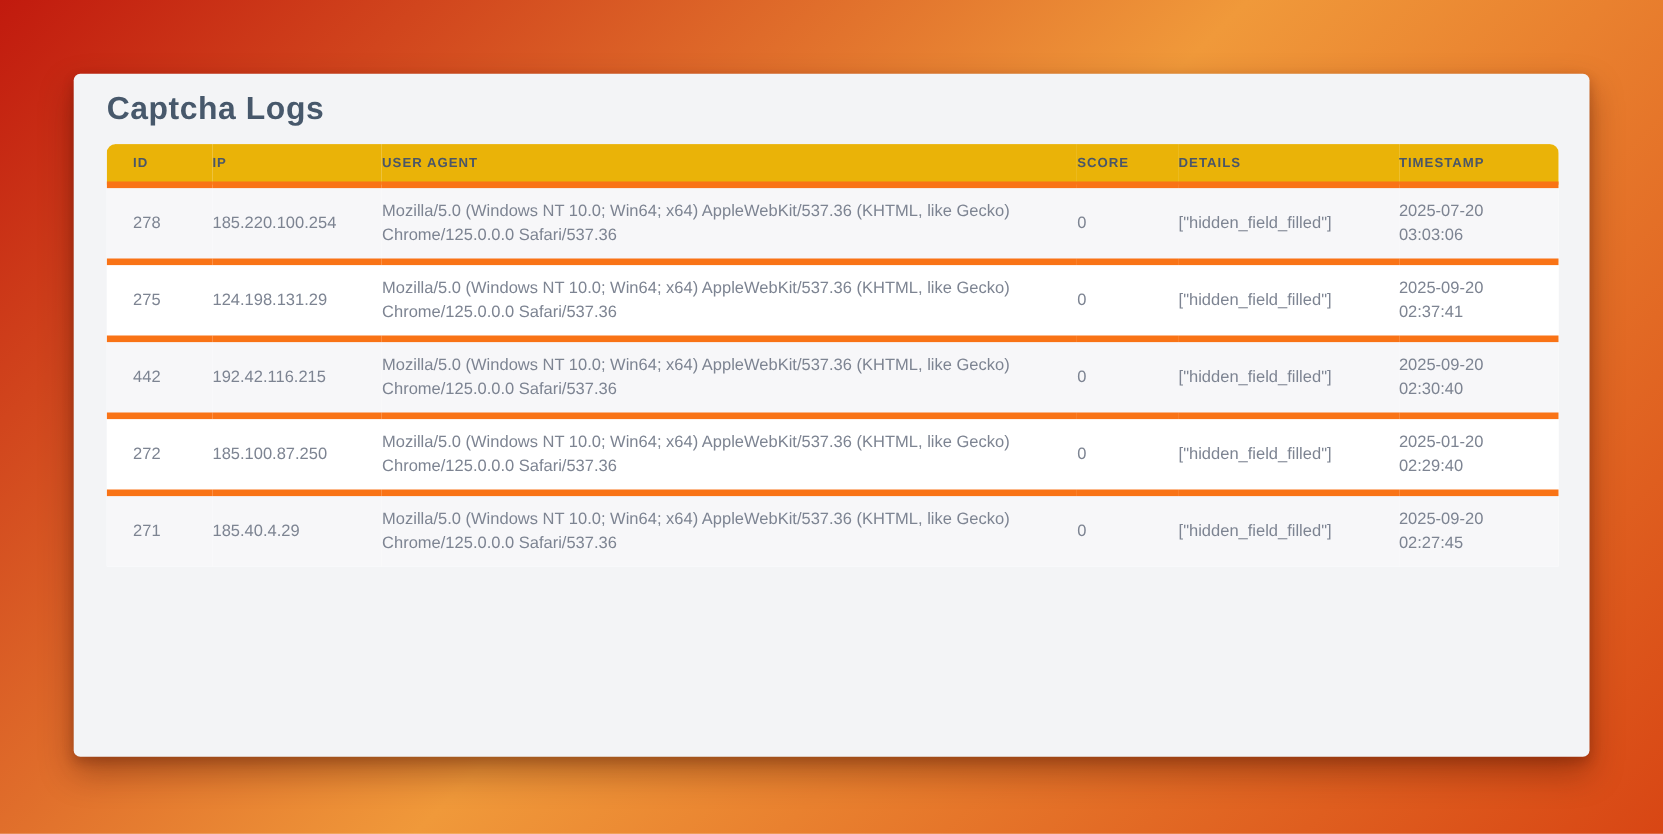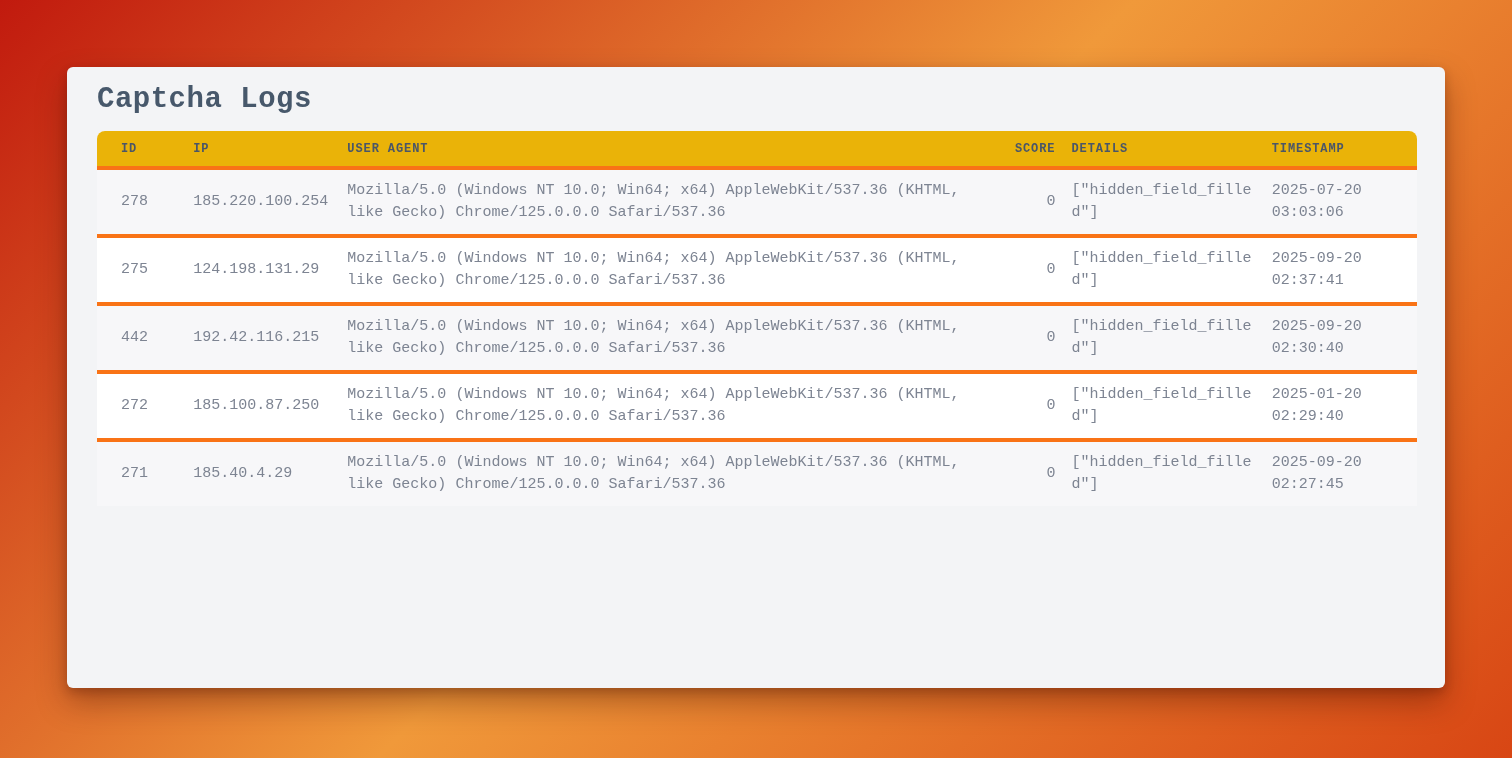--- a/index.html
+++ b/index.html
@@ -12,21 +12,20 @@
   .card {
     position: absolute;
     left: 67px;
     top: 67px;
     width: 1378px;
     height: 621px;
     background: #f3f4f6;
     border-radius: 6px;
     box-shadow: 0 14px 30px rgba(70, 15, 0, 0.38), 0 4px 10px rgba(70, 15, 0, 0.22);
     overflow: hidden;
-    font-family: Liberation Mono, monospace;
   }
   .card-title {
     margin: 16px 30px 15px 30px;
     font-size: 29px;
     font-weight: 600;
     letter-spacing: 0.5px;
     color: #47586b;
   }
   .table-wrap {
     margin: 0 28px 0 30px;
@@ -51,27 +50,27 @@
     background: #eab308;
   }
   tbody td {
     font-size: 15px;
     color: #7d8492;
     padding: 10px 16px 10px 0;
     vertical-align: middle;
     line-height: 22px;
     word-wrap: break-word;
   }
-  tbody tr { height: 65px; border-top: 4px solid #f97316; }
+  tbody tr { height: 65px; border-top: 6px solid #f97316; }
   tbody tr:nth-child(odd) { background: #f7f7f9; }
   tbody tr:nth-child(even) { background: #ffffff; }
   .col-id        { width: 96px;  padding-left: 24px; }
   .col-ip        { width: 154px; }
   .col-user_agent{ width: 631px; }
-  .col-score     { width: 92px; text-align: right; }
+  .col-score     { width: 92px; }
   .col-details   { width: 200px; }
   .col-timestamp { width: 145px; }
 </style>
 </head>
 <body>
 
 <div class="card">
   <h1 class="card-title">Captcha Logs</h1>
   <div class="table-wrap">
     <table>

